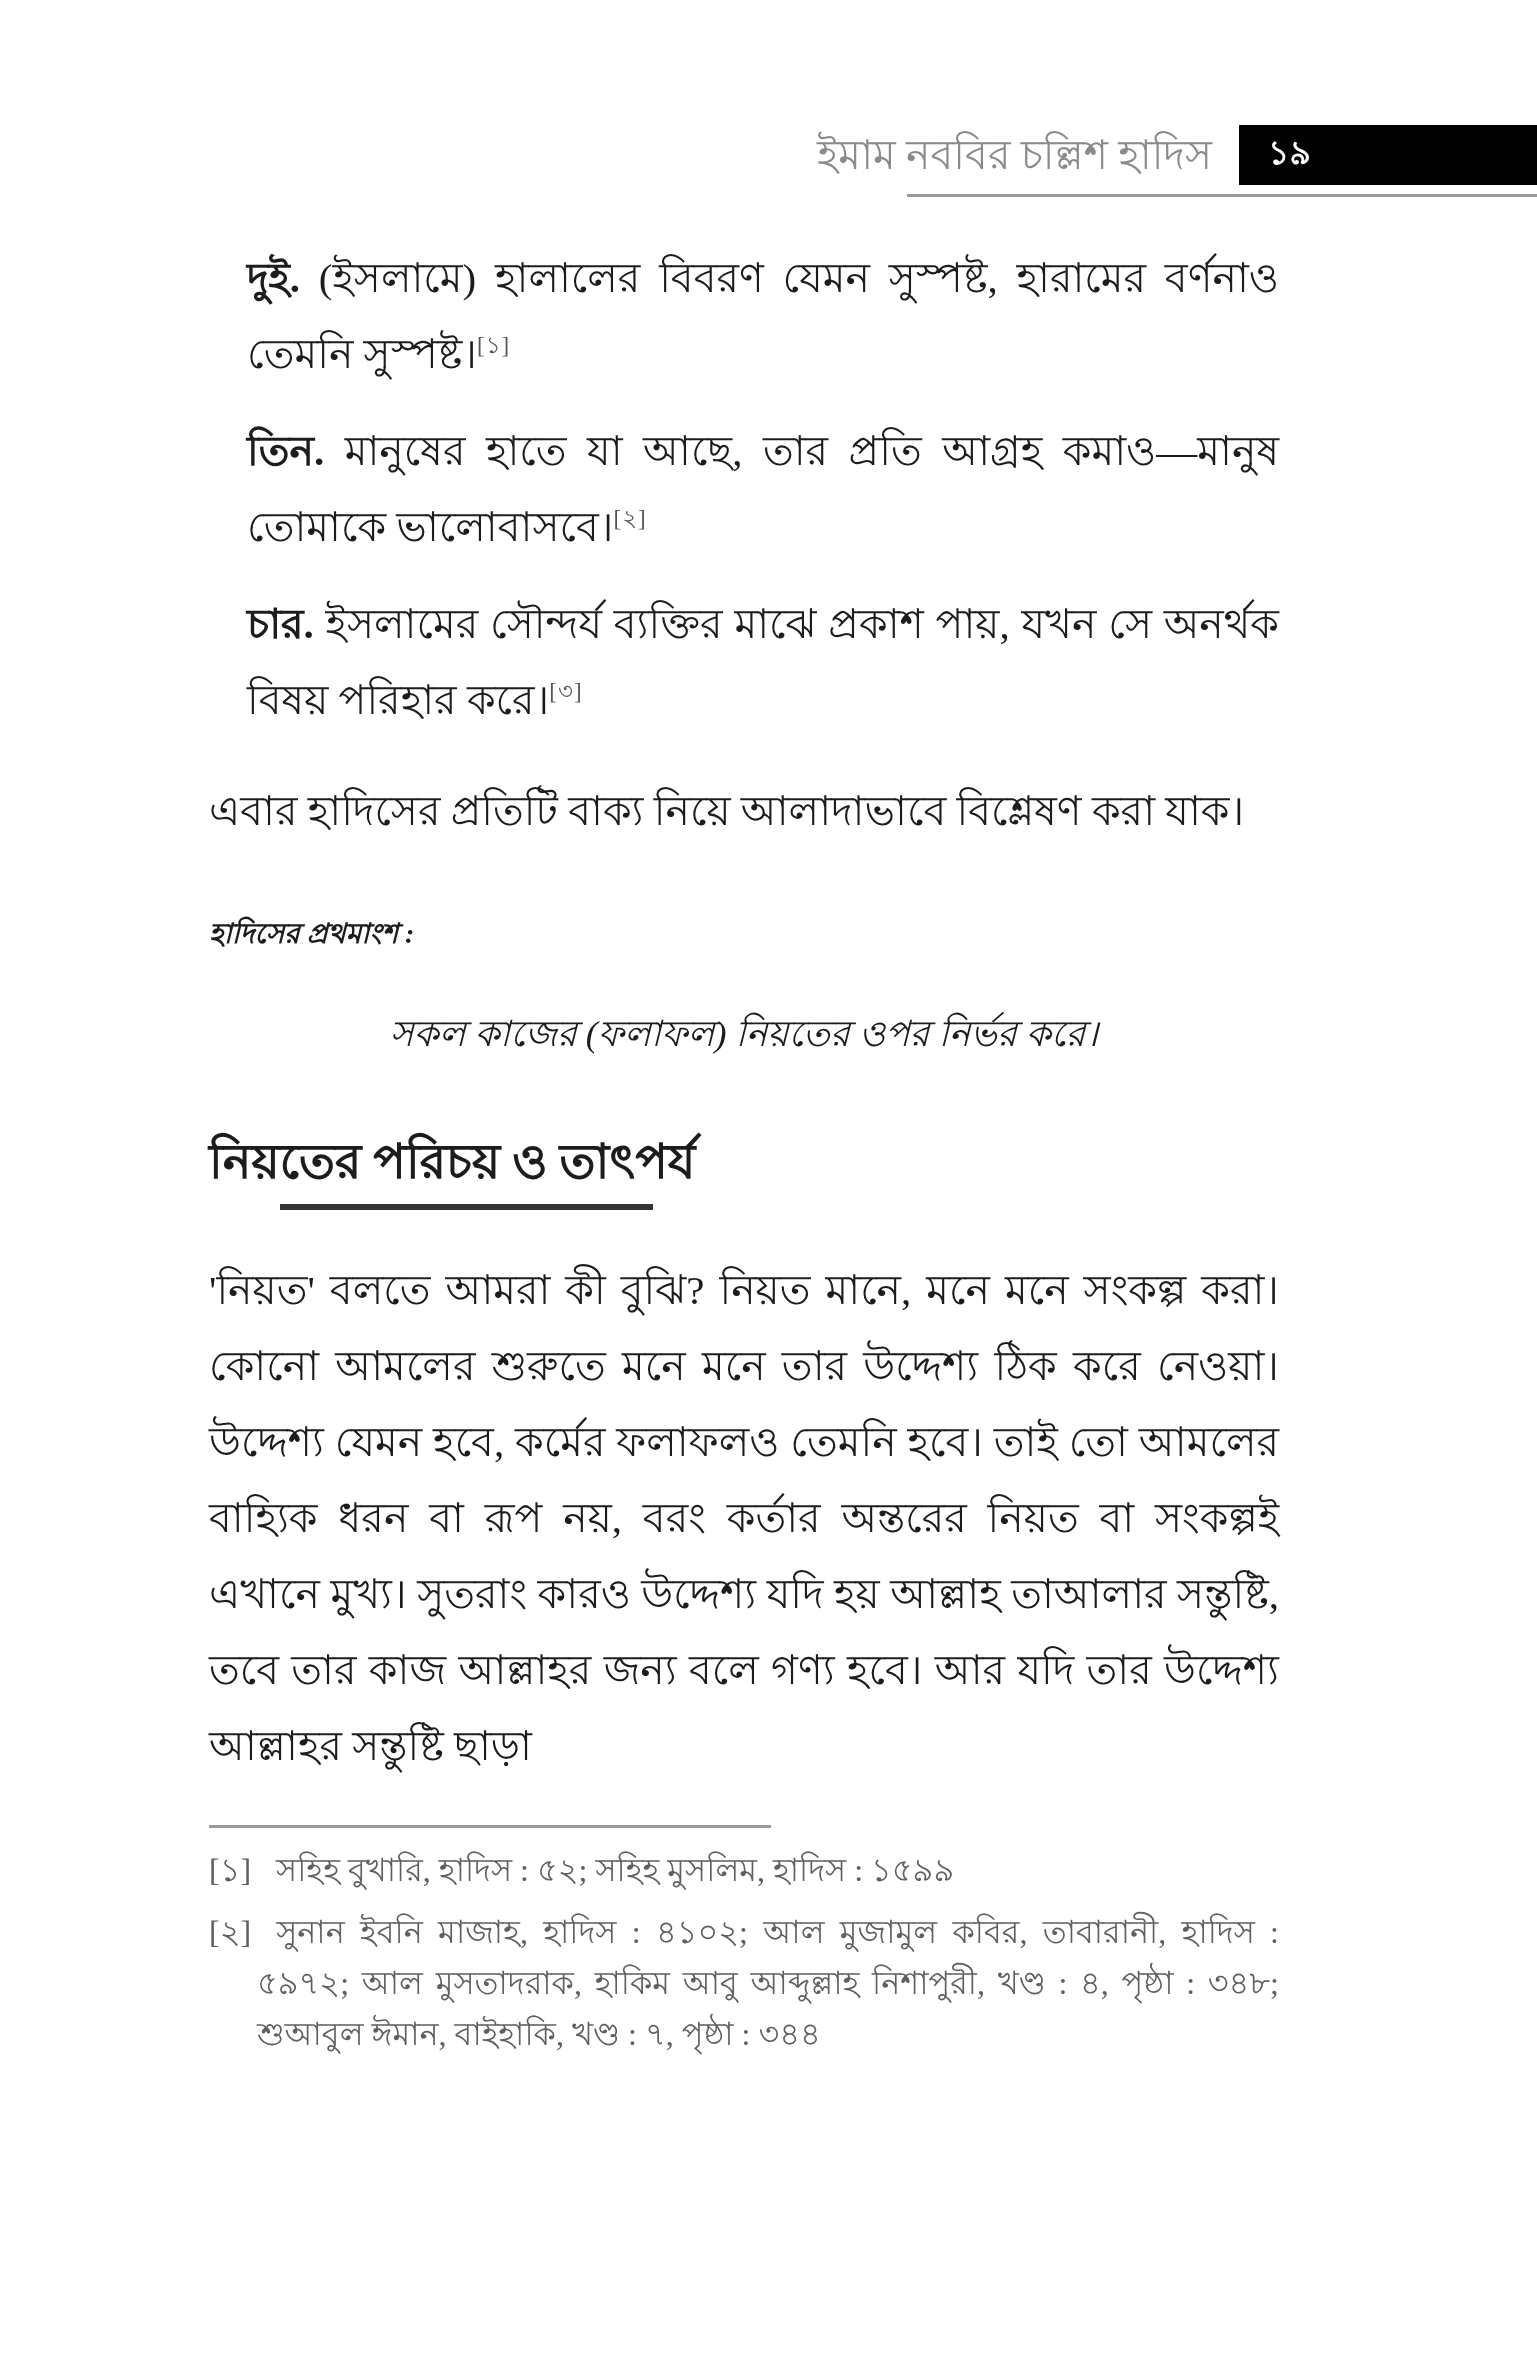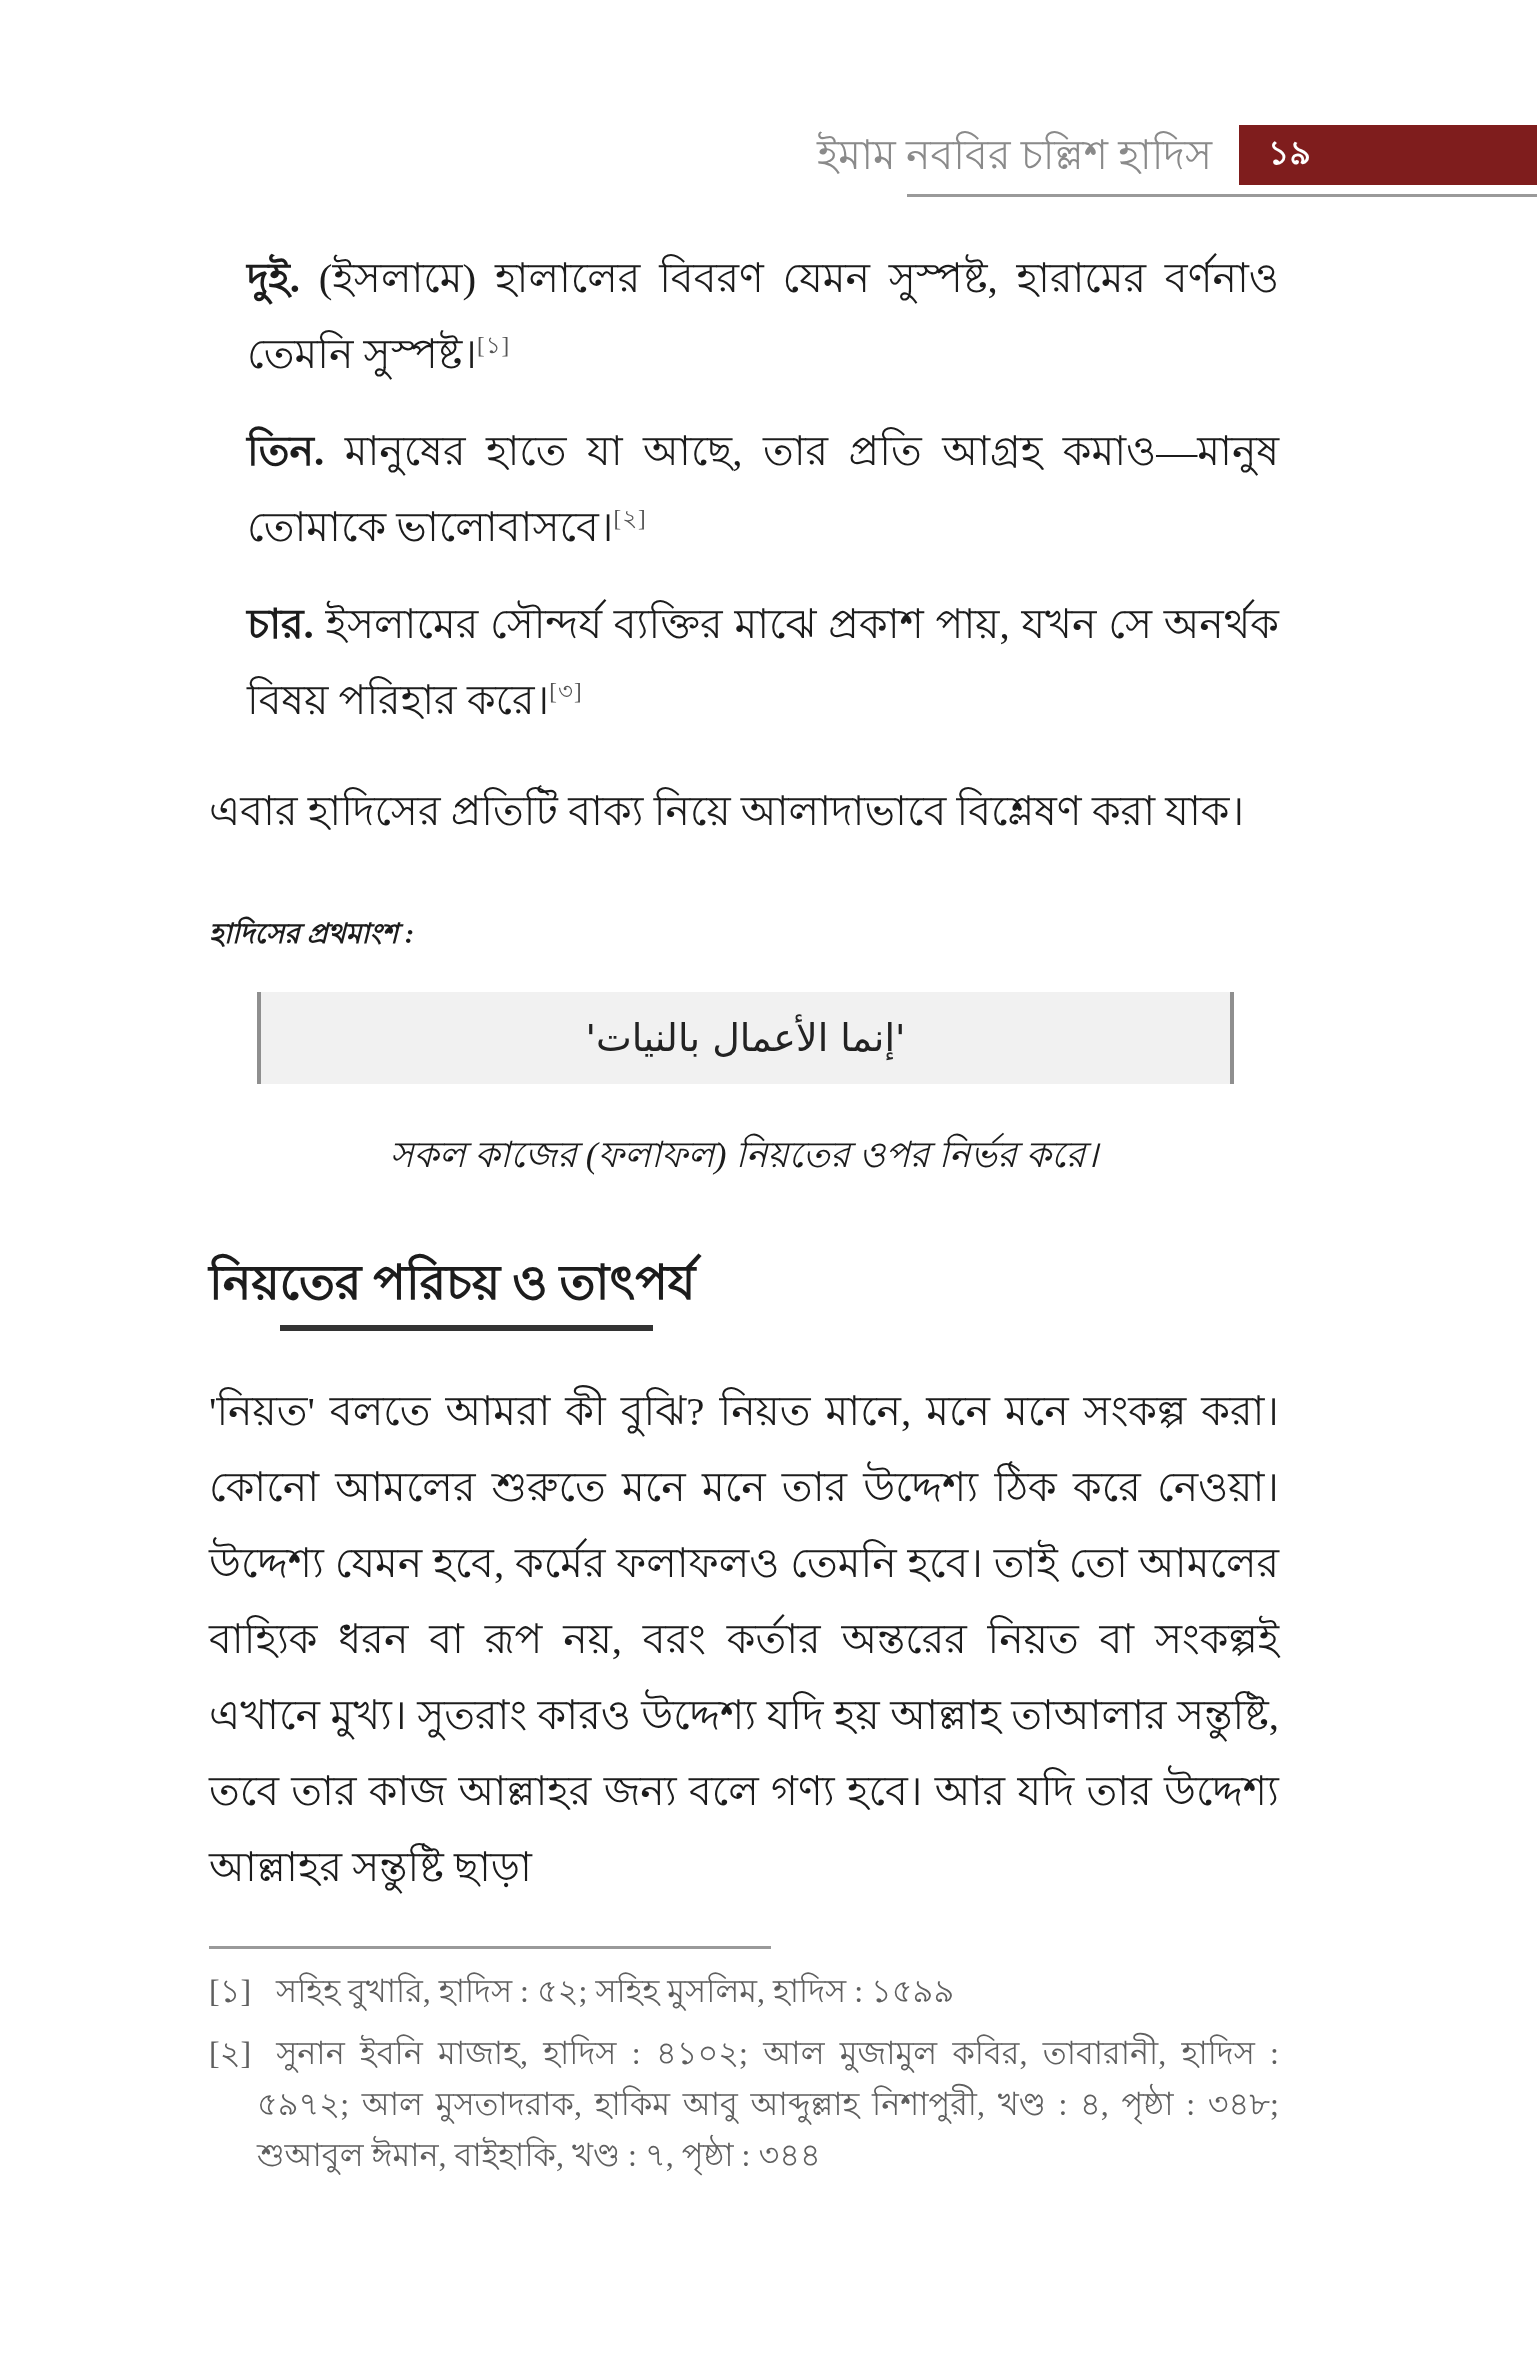--- a/index.html
+++ b/index.html
@@ -9,21 +9,21 @@
     font-family:"Liberation Serif","DejaVu Serif",serif;
     overflow:hidden;
   }
   
   .header-title{
     position:absolute;top:134px;right:325px;
     font-size:41px;line-height:42px;color:#8a8a8a;margin-left:40px;
   }
   .page-badge{
     position:absolute;top:125px;left:1239px;right:0;height:60px;
-    background:#7f1d1d;color:#ffffff;
+    background:#000000;color:#ffffff;
     display:flex;align-items:center;
     padding-left:29px;box-sizing:border-box;
     font-size:33px;font-weight:bold;
   }
   .header-rule{
     position:absolute;top:194px;left:907px;right:0;height:2.9px;background:#9a9a9a;
   }
   
   .content{
     position:absolute;left:209px;top:240px;width:1070px;
@@ -98,23 +98,20 @@
   </p>
 
   <p class="point">
     <span class="pt-label">চার.</span><span> ইসলামের সৌন্দর্য ব্যক্তির মাঝে প্রকাশ পায়, যখন সে অনর্থক বিষয় পরিহার করে।</span><span class="fnref">[৩]</span>
   </p>
 
   <p class="intro">এবার হাদিসের প্রতিটি বাক্য নিয়ে আলাদাভাবে বিশ্লেষণ করা যাক।</p>
 
   <h2 class="sec1-heading">হাদিসের প্রথমাংশ :</h2>
 
-  <div class="arabic-box">
-    <div class="arabic-text">'إنما الأعمال بالنيات'</div>
-  </div>
 
   <p class="translation">সকল কাজের (ফলাফল) নিয়তের ওপর নির্ভর করে।</p>
 
 
   <h2 class="sec2-heading">নিয়তের পরিচয় ও তাৎপর্য</h2>
   <div class="heading-underline"></div>
 
   <p class="big-par">'নিয়ত' বলতে আমরা কী বুঝি? নিয়ত মানে, মনে মনে সংকল্প করা। কোনো আমলের শুরুতে মনে মনে তার উদ্দেশ্য ঠিক করে নেওয়া। উদ্দেশ্য যেমন হবে, কর্মের ফলাফলও তেমনি হবে। তাই তো আমলের বাহ্যিক ধরন বা রূপ নয়, বরং কর্তার অন্তরের নিয়ত বা সংকল্পই এখানে মুখ্য। সুতরাং কারও উদ্দেশ্য যদি হয় আল্লাহ তাআলার সন্তুষ্টি, তবে তার কাজ আল্লাহর জন্য বলে গণ্য হবে। আর যদি তার উদ্দেশ্য আল্লাহর সন্তুষ্টি ছাড়া</p>
 
   <div class="footnote-rule"></div>

